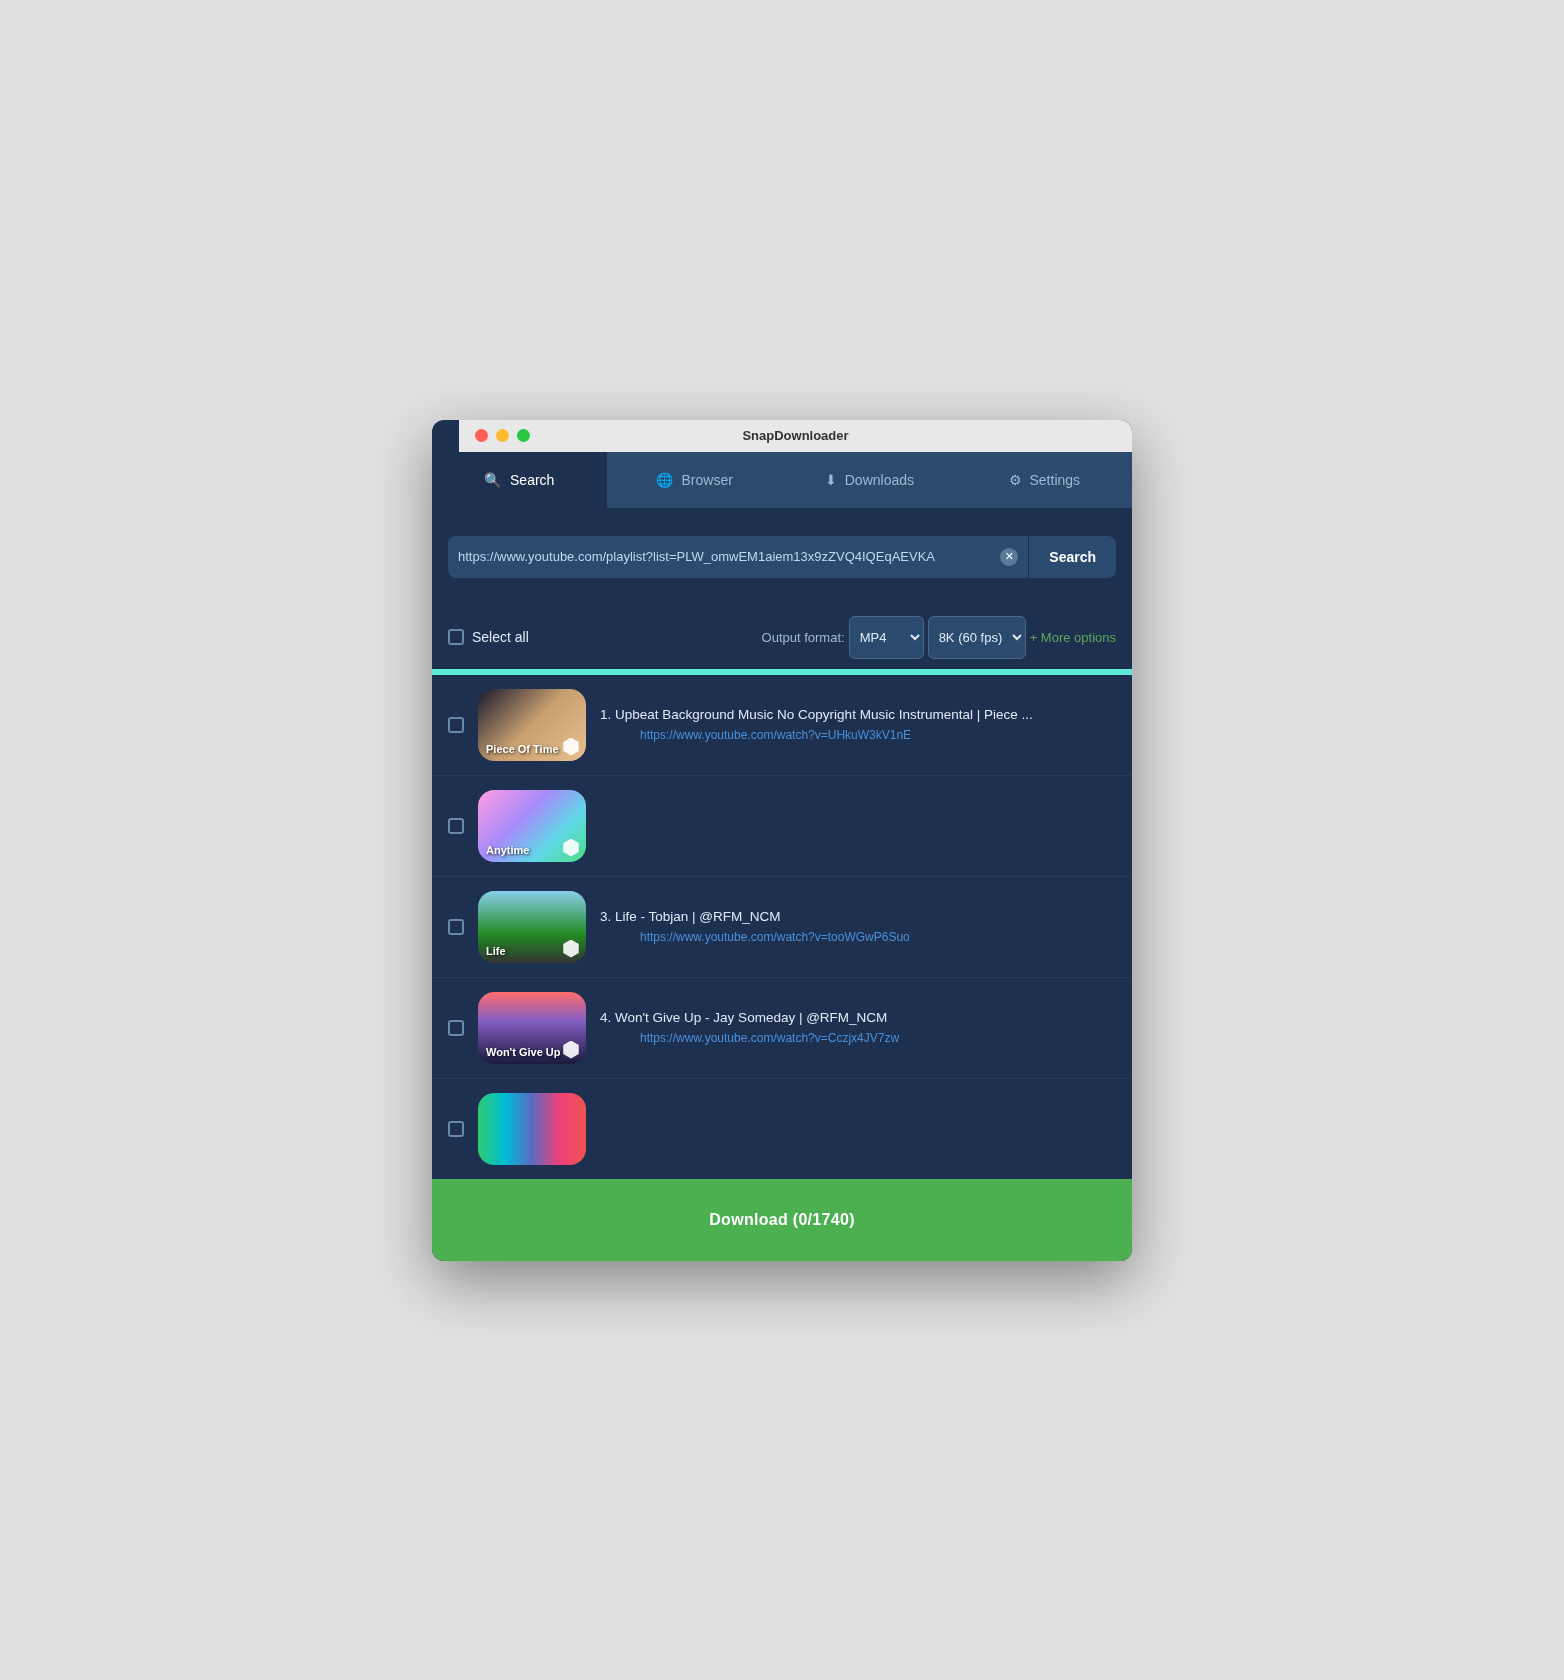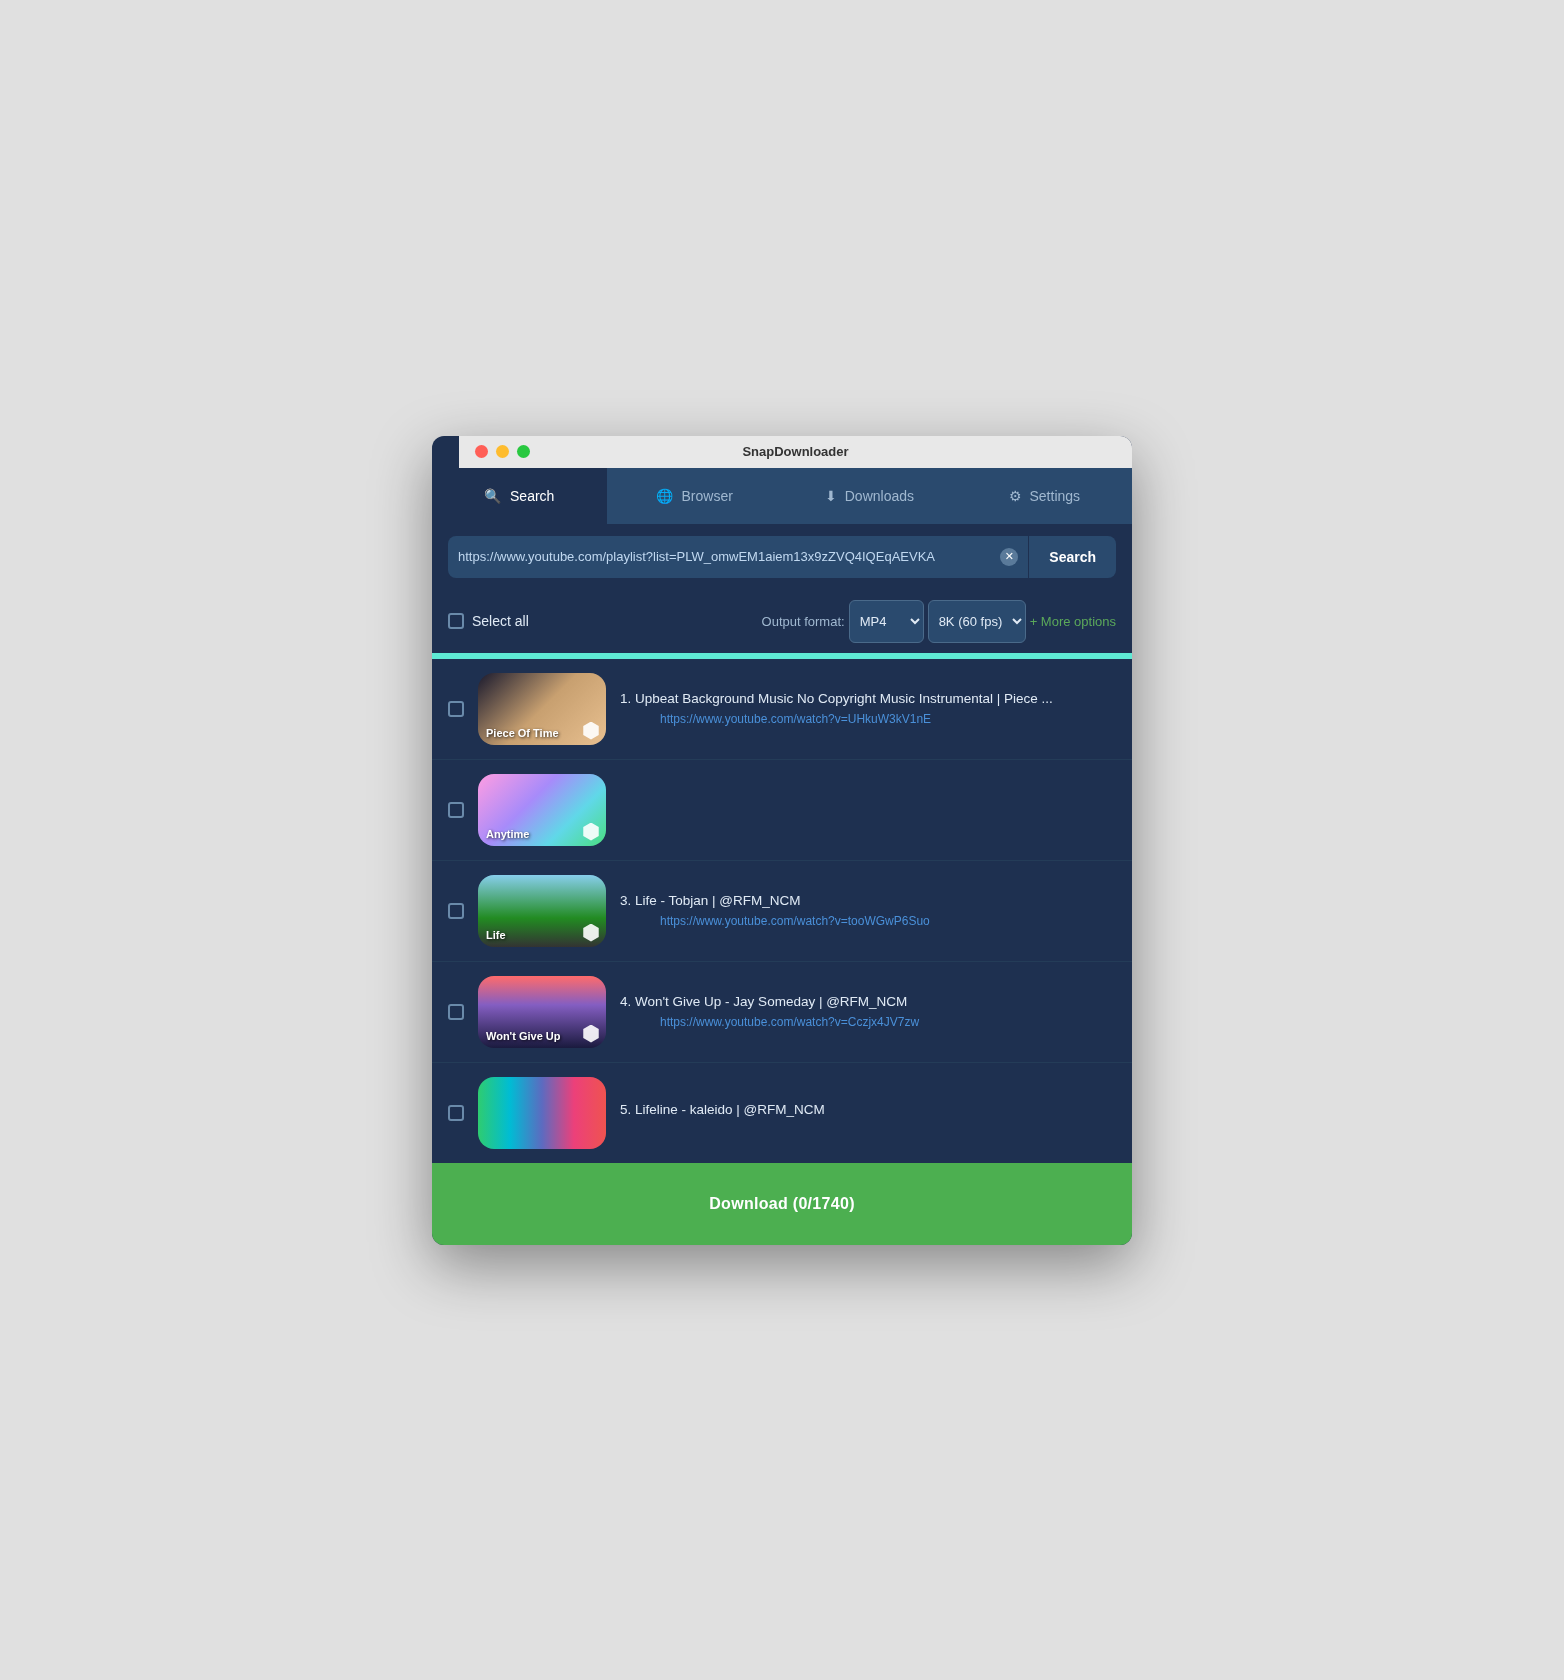--- a/index.html
+++ b/index.html
@@ -84,21 +84,21 @@
       color: #ffffff;
     }
 
     .tab-icon {
       font-size: 14px;
     }
 
     
     .url-bar {
       background: #1e3050;
-      padding: 12px 16px;
+      padding: 28px 16px;
       display: flex;
       gap: 0;
       align-items: center;
     }
 
     .url-input-container {
       flex: 1;
       background: #2a4a6e;
       border-radius: 8px 0 0 8px;
       display: flex;
@@ -227,21 +227,21 @@
       height: 16px;
       border: 2px solid #6a8aaa;
       border-radius: 3px;
       background: transparent;
       cursor: pointer;
       flex-shrink: 0;
     }
 
     .thumbnail-container {
       position: relative;
-      width: 128px;
+      width: 108px;
       height: 72px;
       border-radius: 16px;
       overflow: hidden;
       flex-shrink: 0;
     }
 
     .thumbnail-bg {
       width: 100%;
       height: 100%;
       border-radius: 6px;
@@ -466,24 +466,20 @@
         <div class="video-url">https://www.youtube.com/watch?v=Cczjx4JV7zw</div>
       </div>
     </div>
 
     <div class="video-item">
       <div class="video-checkbox"></div>
       <div class="thumbnail-container">
         <div class="thumbnail-bg thumb-5"></div>
         <span class="thumbnail-label"></span>
       </div>
-      <div class="video-info">
-        <div class="video-title">5. Lifeline - kaleido | @RFM_NCM</div>
-        <div class="video-url"></div>
-      </div>
     </div>
 
   </div>
 
   
   <button class="download-btn">Download (0/1740)</button>
 
 </div>
 
 </body></html>

